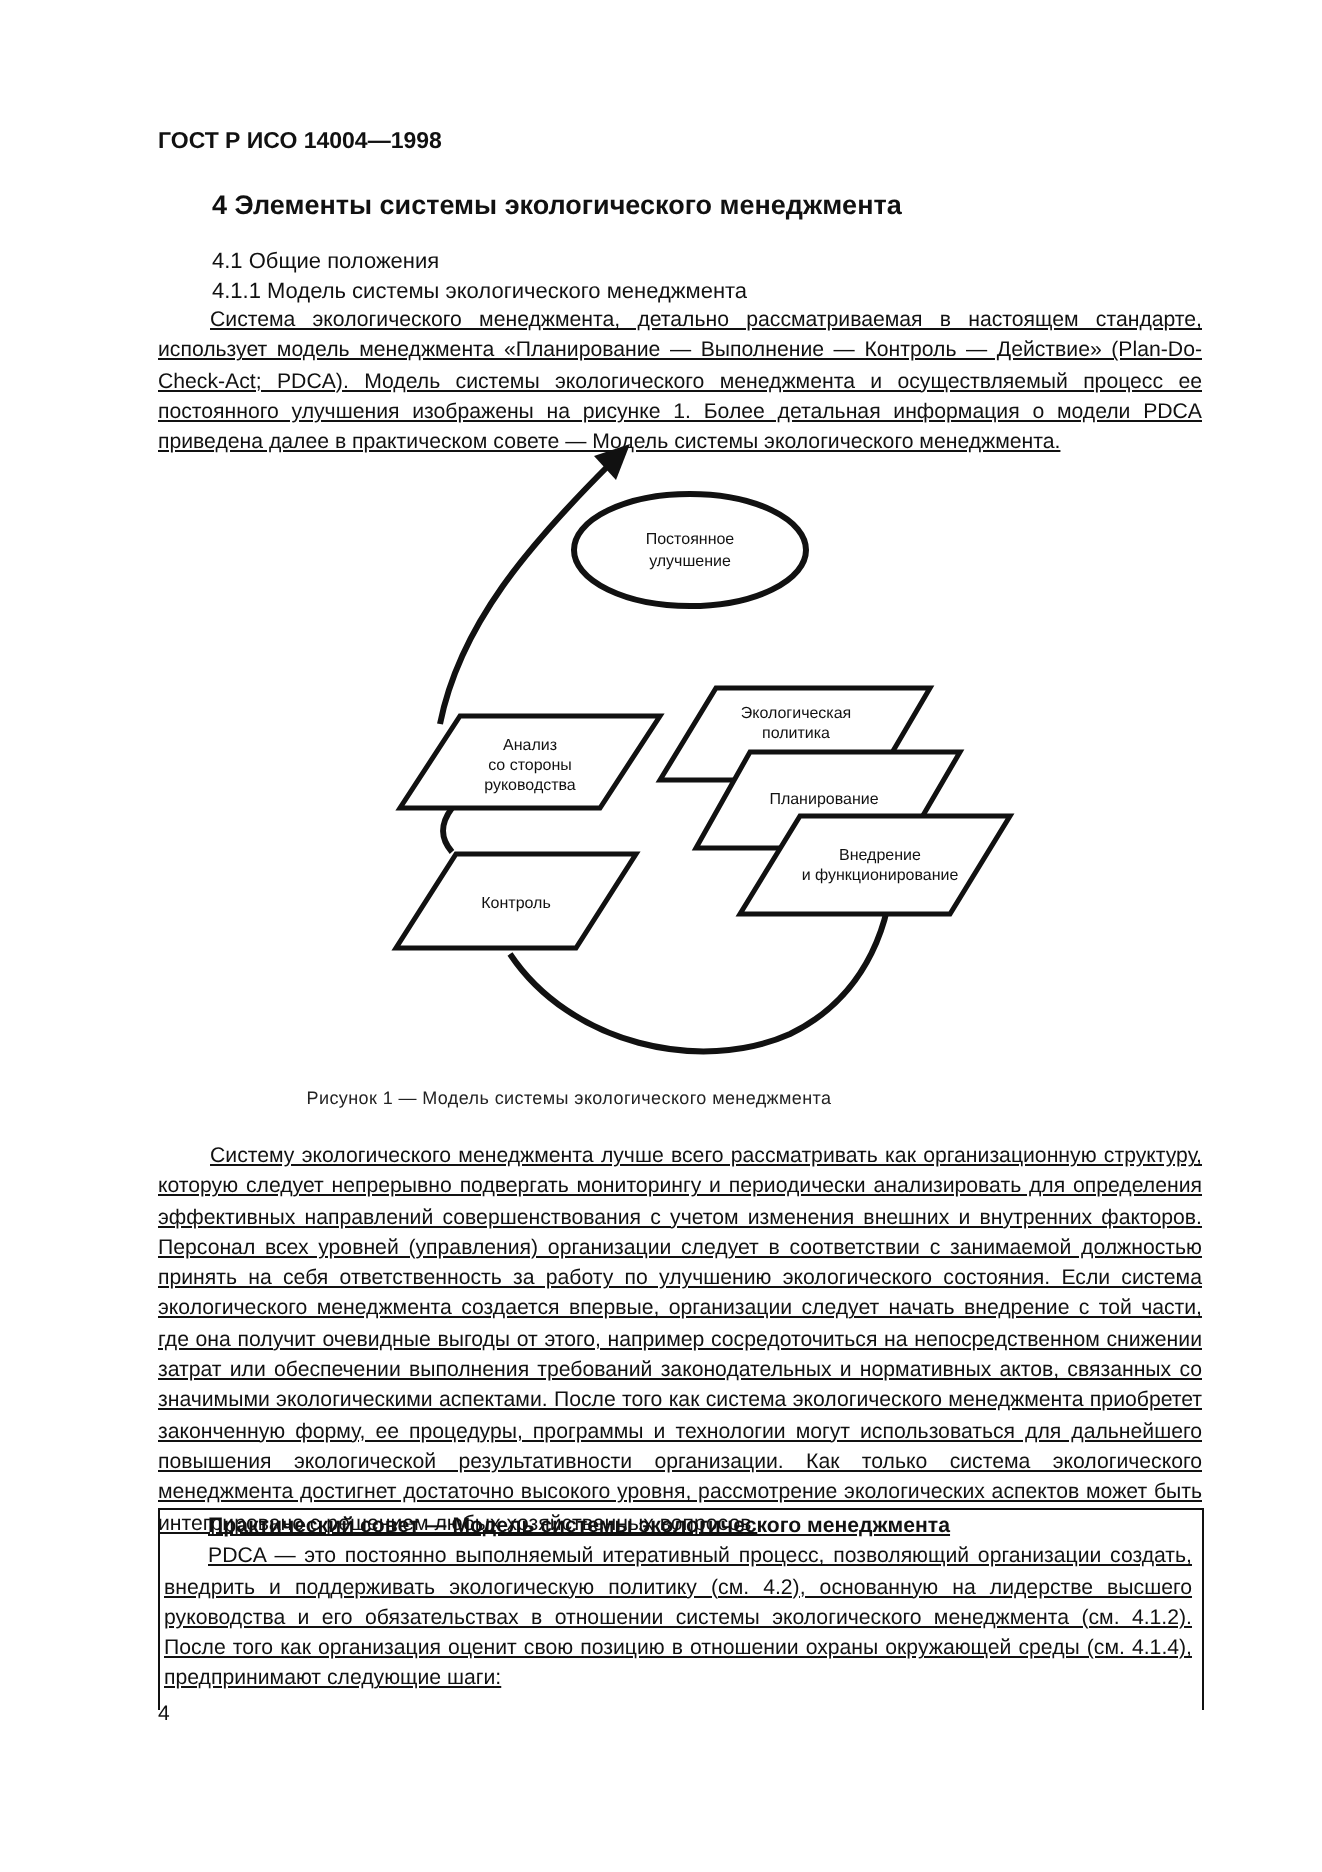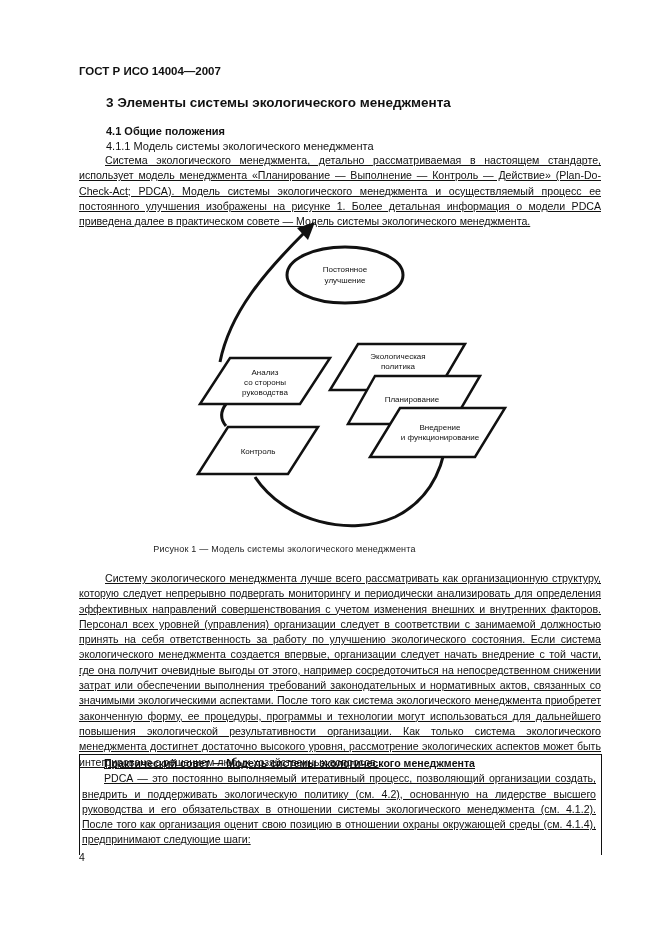--- a/index.html
+++ b/index.html
@@ -1,43 +1,43 @@
 <!DOCTYPE html>
 <html><head>
 <meta charset="utf-8">
 <style>
   html, body { margin: 0; padding: 0; background: #ffffff; }
   body { width: 661px; height: 936px; position: relative; overflow: hidden;
          font-family: "Liberation Sans", sans-serif; color: #111; }
   .abs { position: absolute; }
   .running-head { left: 79px; top: 65px; font-size: 11.5px; font-weight: bold; }
   .section-title { left: 106px; top: 95px; font-size: 13.5px; font-weight: bold; }
-  .h2 { left: 106px; top: 125px; font-size: 11px; font-weight: bold; }
+  .h2 { left: 106px; top: 125px; font-size: 11px; font-weight: normal; }
   .h3 { left: 106px; top: 140px; font-size: 11px; font-weight: normal; }
   .para { font-size: 10.6px; line-height: 15.3px; text-align: justify; text-align-last: left; }
   .para p { margin: 0; text-indent: 26px; text-decoration: underline; }
   .p1 { left: 79px; top: 153px; width: 522px; }
   .fig { left: 190px; top: 222px; width: 330px; height: 320px; text-align: right; }
   .fig-caption { left: 0; width: 569px; top: 544px; text-align: center; font-size: 9px; letter-spacing: 0.2px; color: #222; }
   .p2 { left: 79px; top: 571px; width: 522px; }
   .advice-box { left: 79px; top: 754px; width: 521px; height: 100px;
                 border-left: 1.2px solid #111; border-top: 1.2px solid #111; border-right: 1.2px solid #111; }
   .advice { left: 82px; top: 756px; width: 514px; }
   .advice .atitle { font-weight: bold; text-indent: 22px; }
   .advice p { margin: 0; }
   .advice .first { text-indent: 22px; }
   .page-num { left: 79px; top: 851px; font-size: 10.5px; }
   .shape-label { font-family: "Liberation Sans", sans-serif; font-size: 8px; fill: #111; text-anchor: middle; }
 </style>
 </head>
 <body>
 
-<div class="abs running-head">ГОСТ Р ИСО 14004—2007</div>
+<div class="abs running-head">ГОСТ Р ИСО 14004—1998</div>
 
-<div class="abs section-title">3  Элементы системы экологического менеджмента</div>
+<div class="abs section-title">4  Элементы системы экологического менеджмента</div>
 <div class="abs h2">4.1  Общие положения</div>
 <div class="abs h3">4.1.1  Модель системы экологического менеджмента</div>
 
 <div class="abs para p1">
   <p>Система экологического менеджмента, детально рассматриваемая в настоящем стандарте, использует модель менеджмента «Планирование — Выполнение — Контроль — Действие» (Plan-Do-Check-Act; PDCA). Модель системы экологического менеджмента и осуществляемый процесс ее постоянного улучшения изображены на рисунке 1. Более детальная информация о модели PDCA приведена далее в практическом совете — Модель системы экологического менеджмента.</p>
 </div>
 
 <div class="abs fig">
   <svg width="330" height="320" viewBox="0 0 330 320">
 

